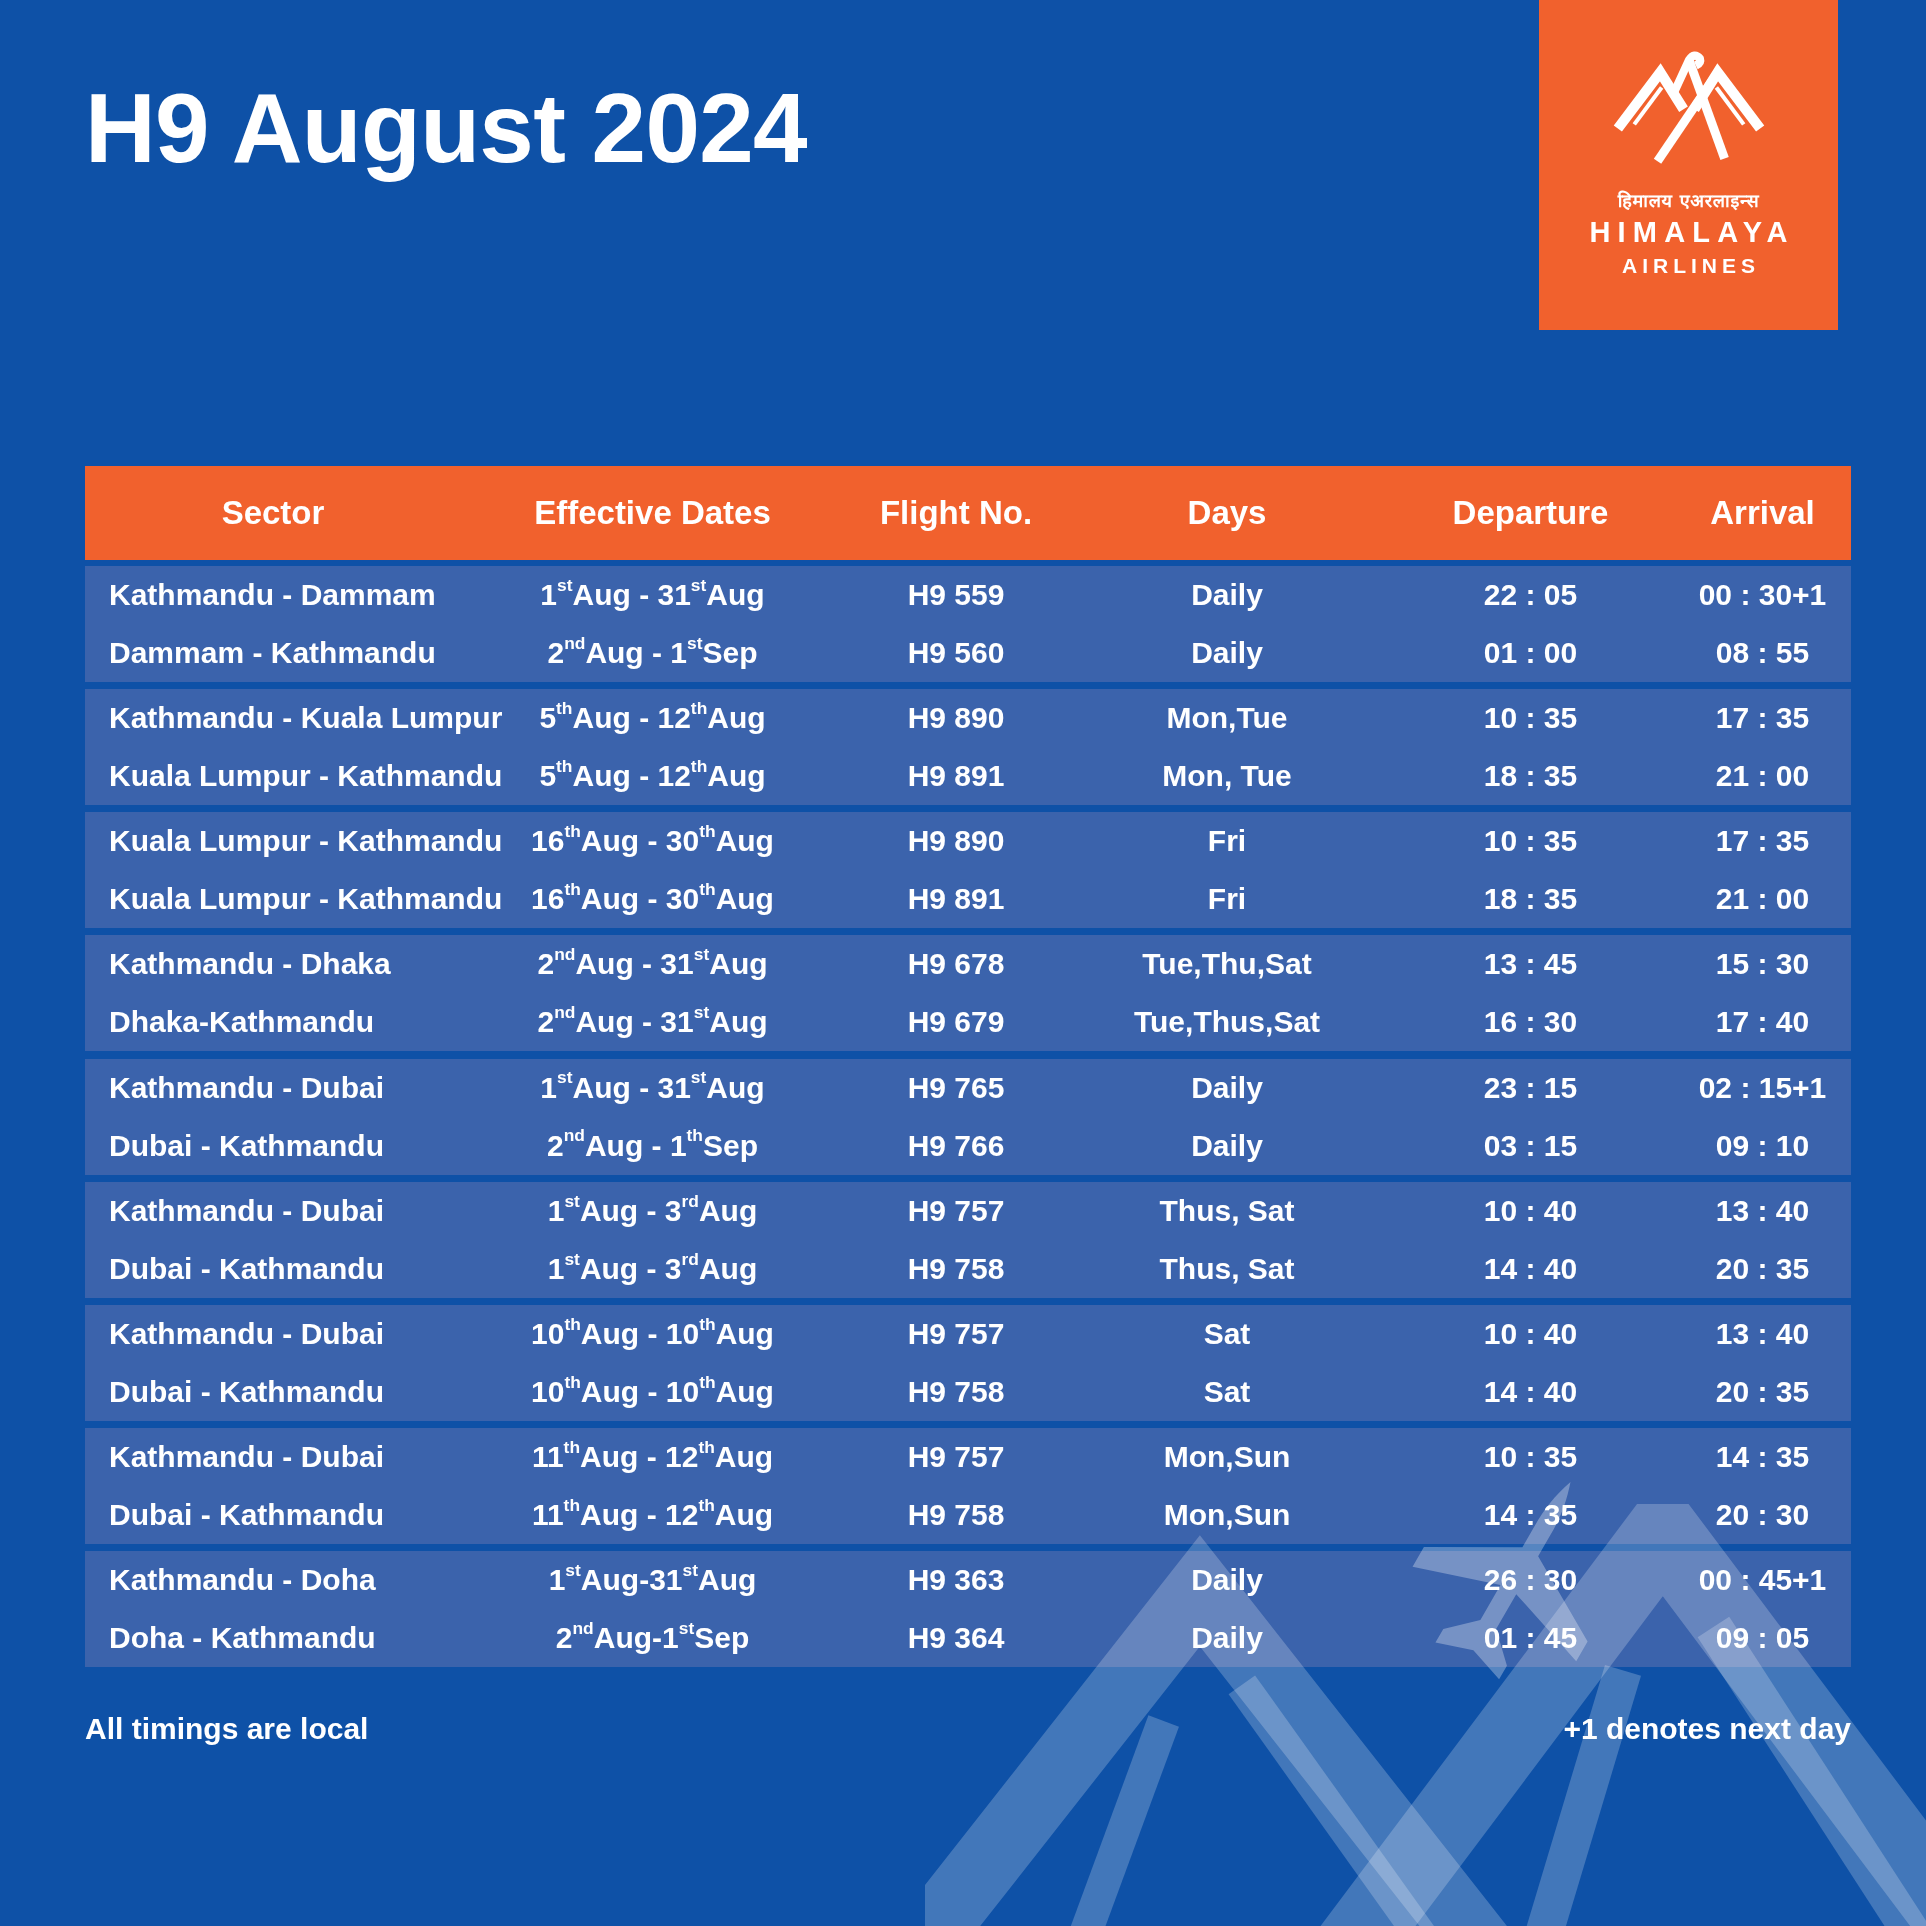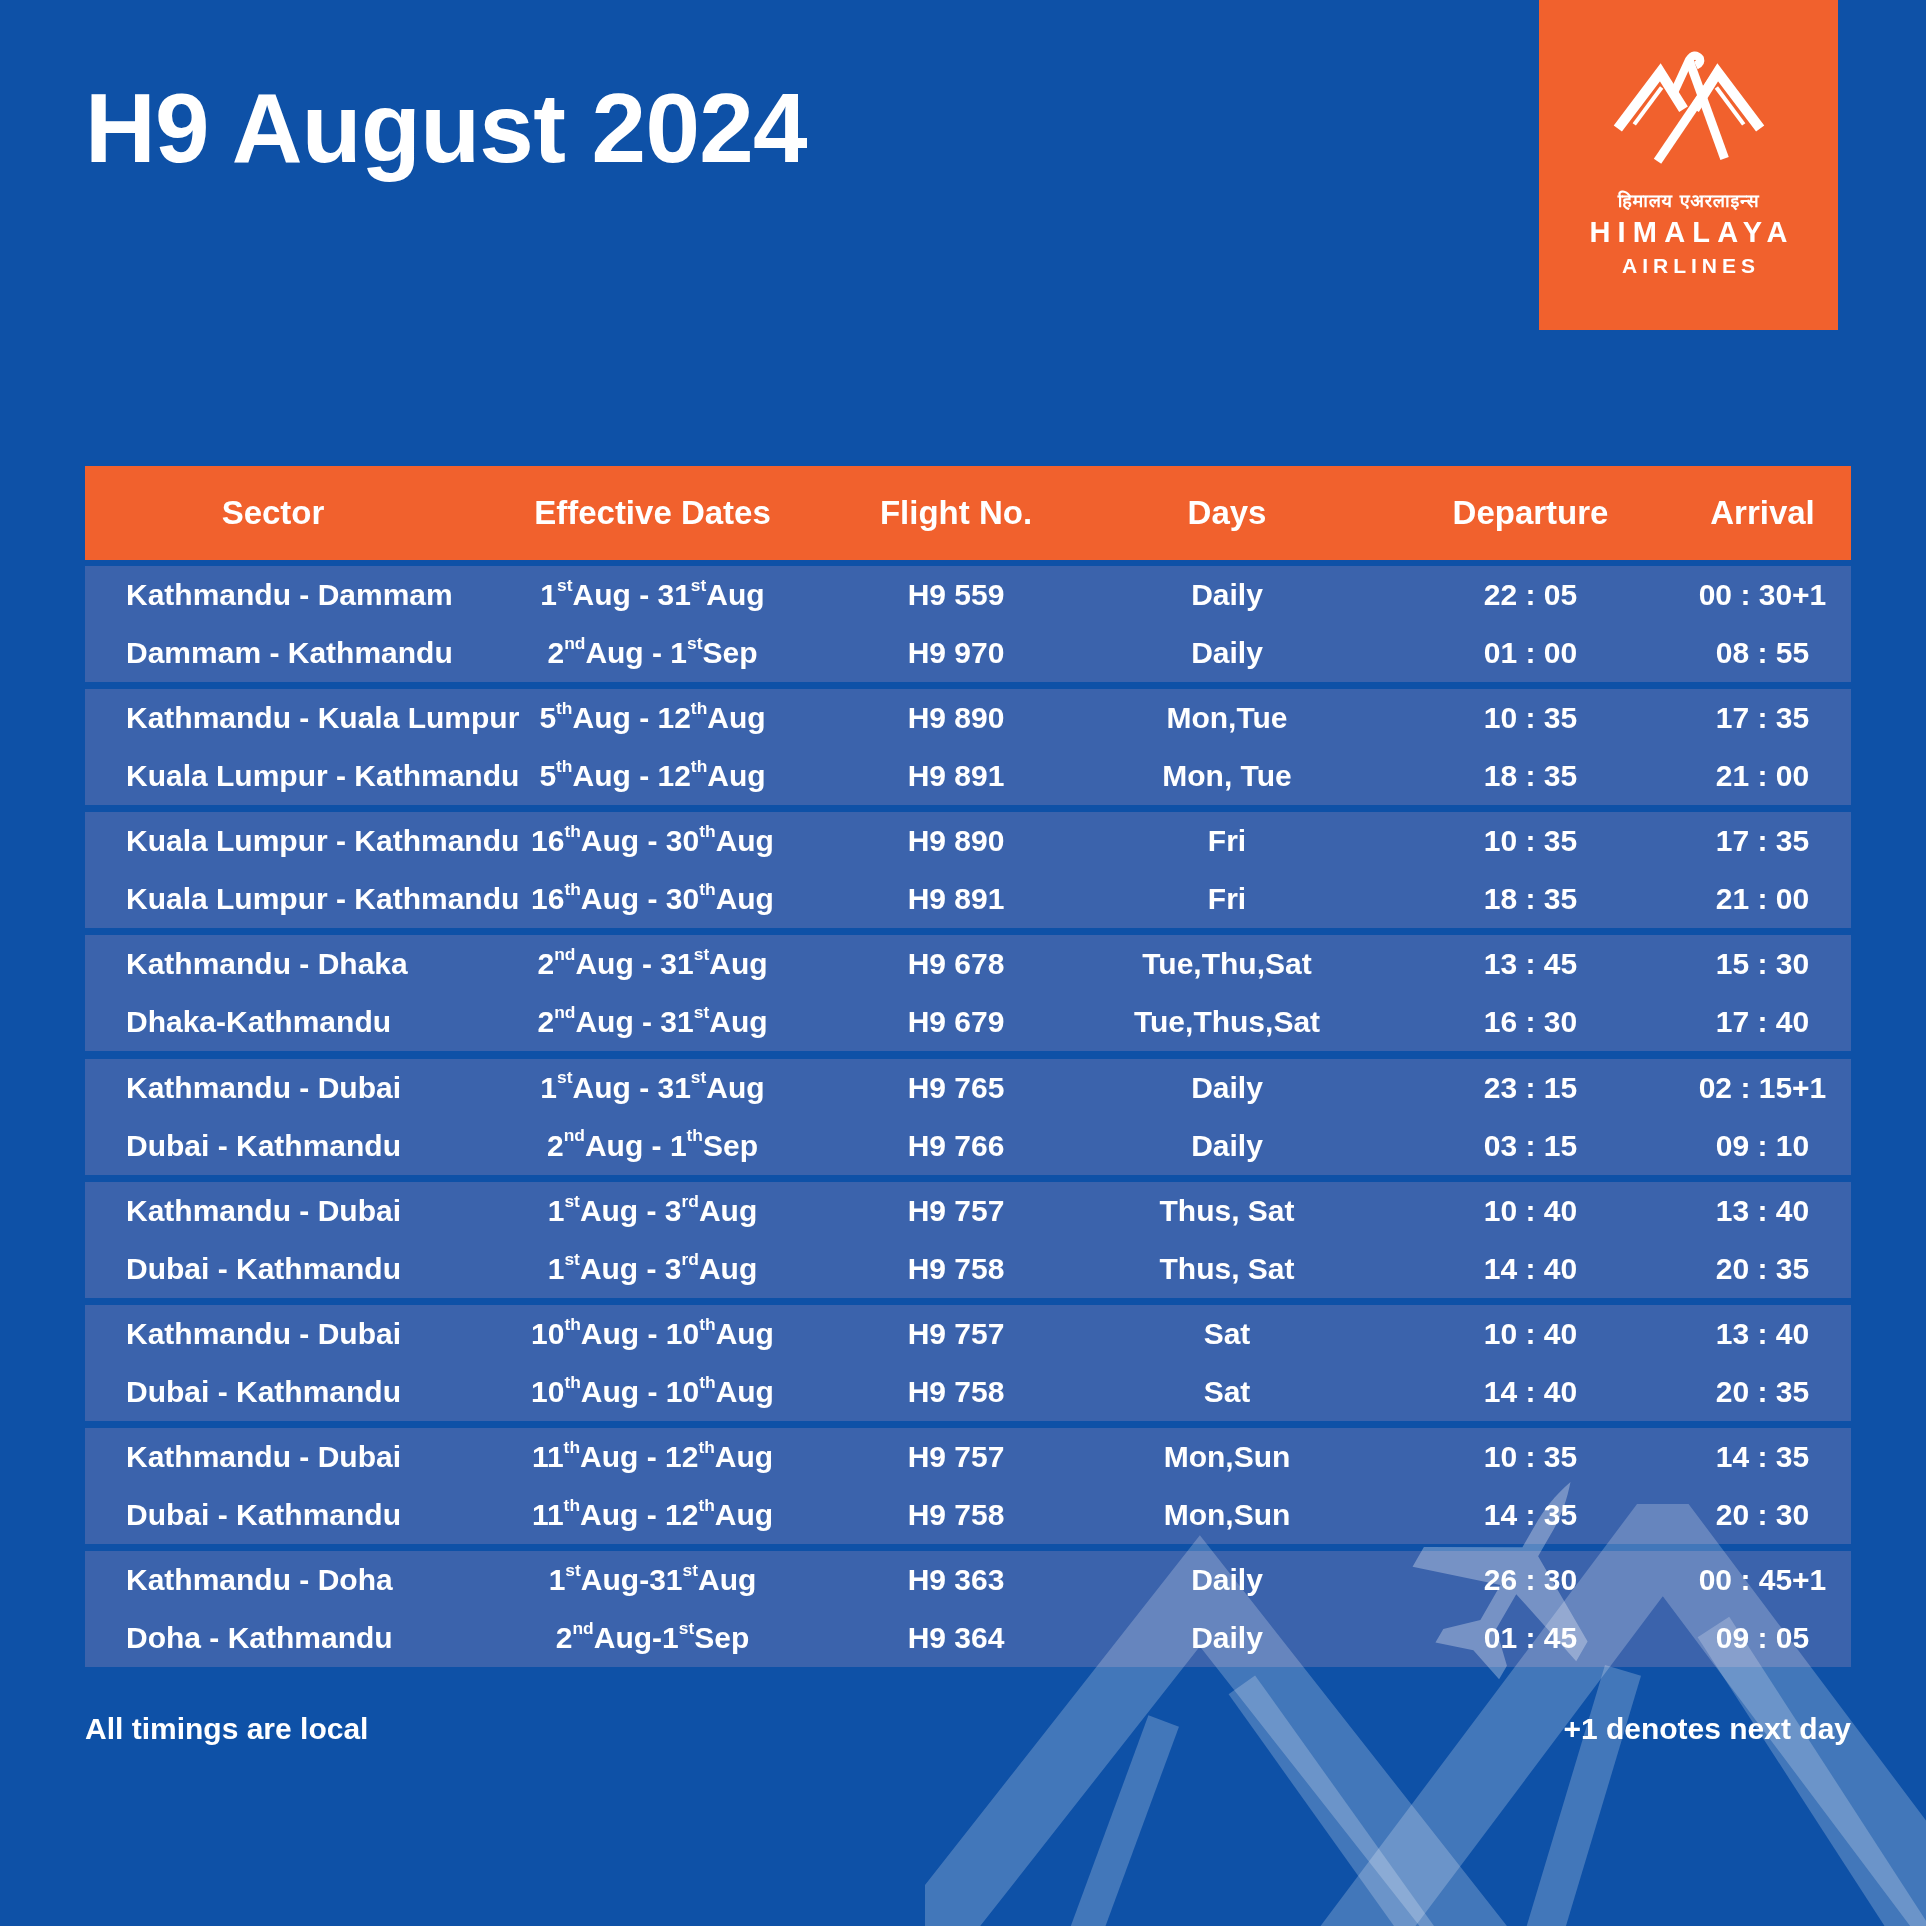--- a/index.html
+++ b/index.html
@@ -46,21 +46,21 @@
     grid-template-columns:376px 383px 224px 318px 289px 175px;
   }
   .thead{
     background:var(--orange); height:94px; margin-bottom:5.8px;
   }
   .thead .cell{ font-size:33px; font-weight:700; }
   .cell{
     display:flex; align-items:center; justify-content:center;
     font-size:30px; font-weight:700; white-space:nowrap;
   }
-  .cell.sector{ justify-content:flex-start; padding-left:41px; }
+  .cell.sector{ justify-content:flex-start; padding-left:24px; }
   .group{ background:var(--panel); margin-bottom:7.2px; }
   .group .grid-row{ height:58px; }
   .cell sup{
     font-size:58%; font-weight:inherit;
     vertical-align:baseline; position:relative; top:-0.55em;
   }
   
   .footer{
     position:absolute; left:85px; top:1712px; width:1766px; z-index:2;
     display:flex; justify-content:space-between;
@@ -116,21 +116,21 @@
           <div class="cell sector">Kathmandu - Dammam</div>
           <div class="cell dates">1<sup>st</sup> Aug - 31<sup>st</sup>Aug</div>
           <div class="cell">H9 559</div>
           <div class="cell">Daily</div>
           <div class="cell">22 : 05</div>
           <div class="cell">00 : 30+1</div>
         </div>
         <div class="grid-row">
           <div class="cell sector">Dammam - Kathmandu</div>
           <div class="cell dates">2<sup>nd</sup> Aug - 1<sup>st</sup> Sep</div>
-          <div class="cell">H9 970</div>
+          <div class="cell">H9 560</div>
           <div class="cell">Daily</div>
           <div class="cell">01 : 00</div>
           <div class="cell">08 : 55</div>
         </div>
       </div>
 
       <div class="group">
         <div class="grid-row">
           <div class="cell sector">Kathmandu - Kuala Lumpur</div>
           <div class="cell dates">5<sup>th</sup> Aug - 12<sup>th</sup> Aug</div>

